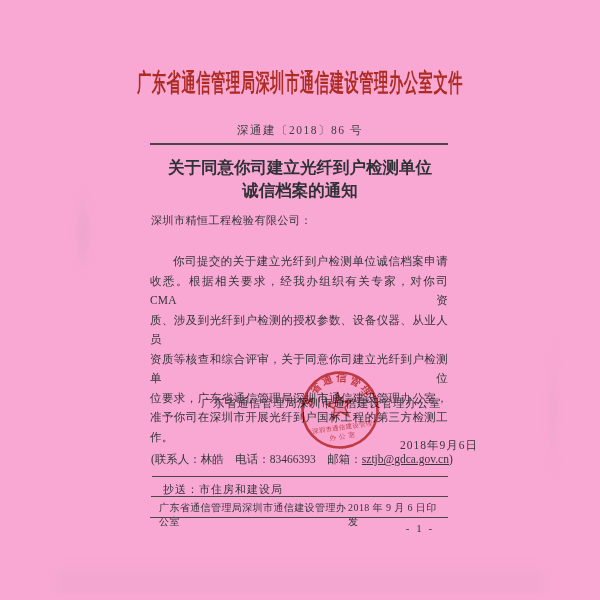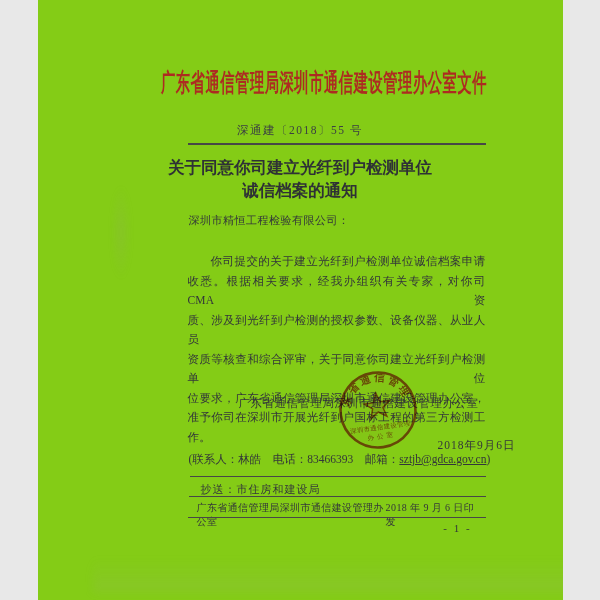--- a/index.html
+++ b/index.html
@@ -1,20 +1,20 @@
 <!DOCTYPE html>
 <html><head>
 <meta charset="utf-8">
 <style>
   html,body{margin:0;padding:0;background:#e8e8e8;}
   .page{
     position:relative;
-    width:525px;height:600px;
+    width:600px;height:600px;
     margin:0 auto;
-    background:#84cc16;
+    background:#f9a8d4;
     overflow:hidden;
     font-family:"Liberation Serif","DejaVu Serif",serif;
     color:#33363a;
   }
   
   .smudge{position:absolute;pointer-events:none;}
   .smudge-left{left:74px;top:185px;width:18px;height:95px;
     background:radial-gradient(closest-side,rgba(150,150,150,.14),rgba(150,150,150,0));filter:blur(3px);}
   .smudge-bottom{left:55px;top:558px;width:490px;height:34px;
     background:linear-gradient(to bottom,rgba(165,165,165,0),rgba(165,165,165,.12));filter:blur(4px);}
@@ -68,21 +68,21 @@
 <div class="page">
 
   <div class="smudge smudge-left"></div>
   <div class="smudge smudge-bottom"></div>
   <div class="smudge smudge-right"></div>
 
   <div class="abs header-org">
     <span class="inner">广东省通信管理局深圳市通信建设管理办公室文件</span>
   </div>
 
-  <div class="abs doc-number">深通建〔2018〕55 号</div>
+  <div class="abs doc-number">深通建〔2018〕86 号</div>
 
   <div class="abs rule rule1"></div>
 
   <div class="abs doc-title">
     <div>关于同意你司建立光纤到户检测单位</div>
     <div>诚信档案的通知</div>
   </div>
 
   <div class="abs addressee">深圳市精恒工程检验有限公司：</div>
 

